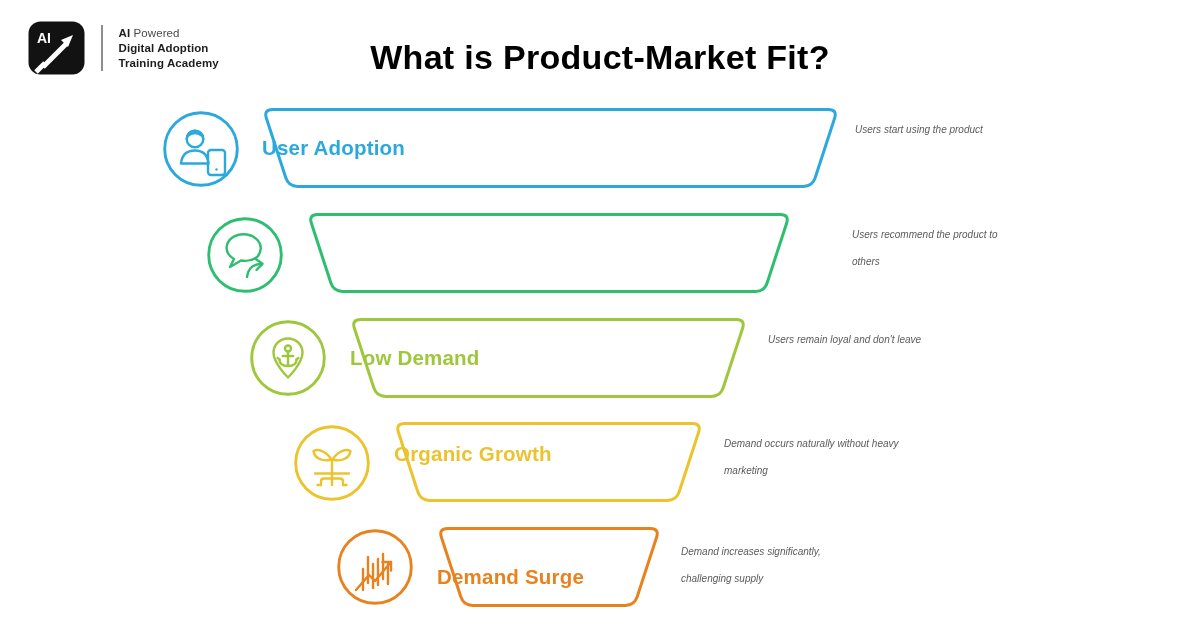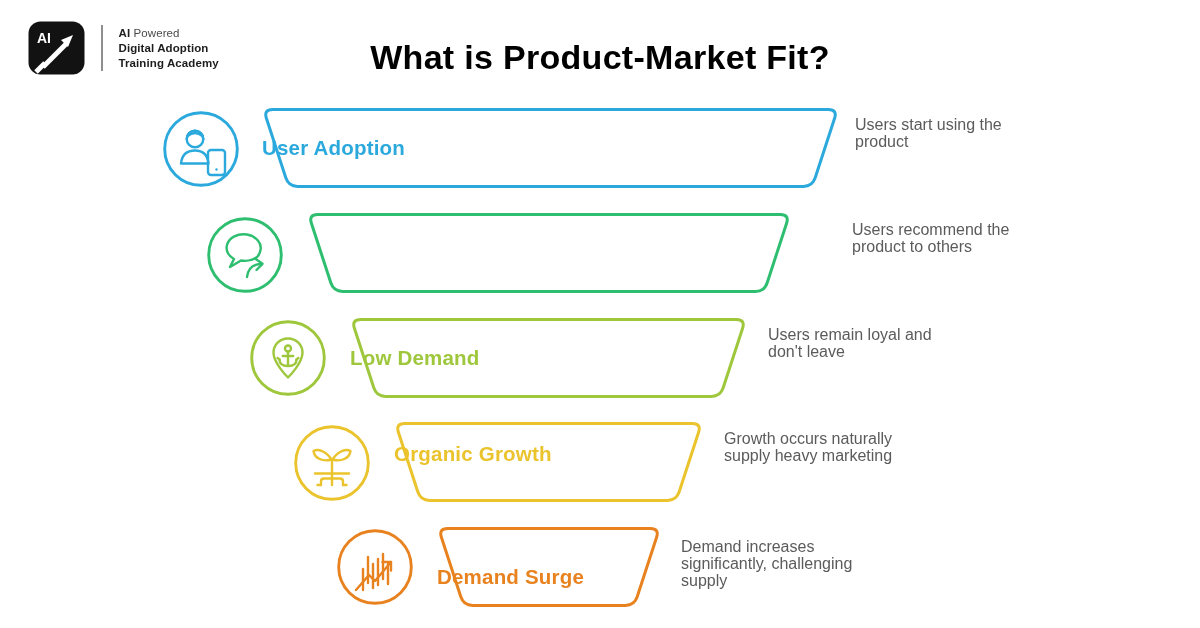--- a/index.html
+++ b/index.html
@@ -16,21 +16,21 @@
   .page-title { position:absolute; top:24px; left:0; width:100%; text-align:center;
                 font-size:34px; font-weight:bold; color:#000; letter-spacing:.3px;margin-top:14px; }
 
   
   .stage { position:absolute; inset:0; }
   .icon-badge { position:absolute; width:80px; height:80px; }
   .icon-badge svg { width:80px; height:80px; display:block; }
   .trap { position:absolute; display:flex; align-items:center; justify-content:flex-start; }
   .trap svg { position:absolute; left:0; top:0; }
   .stage-label { position:relative; font-size:20.5px; font-weight:bold; letter-spacing:.2px; }
-  .desc { position:absolute; font-size:16px; line-height:17px; color:#5b5b5b; }
+  .desc { position:absolute; font-size:10px; line-height:27px; color:#5b5b5b;font-style:italic; }
 
   .ic { fill:none; stroke:currentColor; stroke-width:2.4; stroke-linecap:round; stroke-linejoin:round; }
   .ic-ring { fill:none; stroke:currentColor; stroke-width:2.9; }
 </style>
 </head>
 <body>
 
 <div class="canvas">
 
   <div class="logo">
@@ -130,21 +130,21 @@
           <path d="M29,62 L25.5,62 M51,62 L54.5,62"></path>
         </g>
       </svg>
     </div>
     <div class="trap" style="left:394px;top:422px;width:309px;height:64px">
       <svg class="trap-svg" width="309" height="80" viewBox="0 0 309 80">
           <path class="trap-path" fill="#ffffff" stroke="currentColor" stroke-width="3" d="M4.4 10.2 Q 1.6 1.6 10.6 1.6 L298.4 1.6 Q 307.4 1.6 304.6 10.2 L285.2 69.8 Q 282.4 78.4 273.4 78.4 L35.6 78.4 Q 26.6 78.4 23.8 69.8 Z"></path>
         </svg>
       <div class="stage-label">Organic Growth</div>
     </div>
-    <div class="desc" style="left: 724px; top: 430px; width: 185px; color: rgb(91, 91, 91);">Growth occurs naturally supply heavy marketing</div>
+    <div class="desc" style="left: 724px; top: 430px; width: 185px; color: rgb(91, 91, 91);">Demand occurs naturally without heavy marketing</div>
   </div>
 
   <div class="stage" style="color: rgb(232, 130, 31);">
     <div class="icon-badge" style="left:335px;top:527px">
       <svg viewBox="0 0 80 80">
         <circle class="ic-ring" cx="40" cy="40" r="36.3"></circle>
         <g class="ic" stroke-width="2.2">
           <path d="M28,42 L28,63"></path>
           <path d="M33,30 L33,56"></path>
           <path d="M38,37 L38,61"></path>

